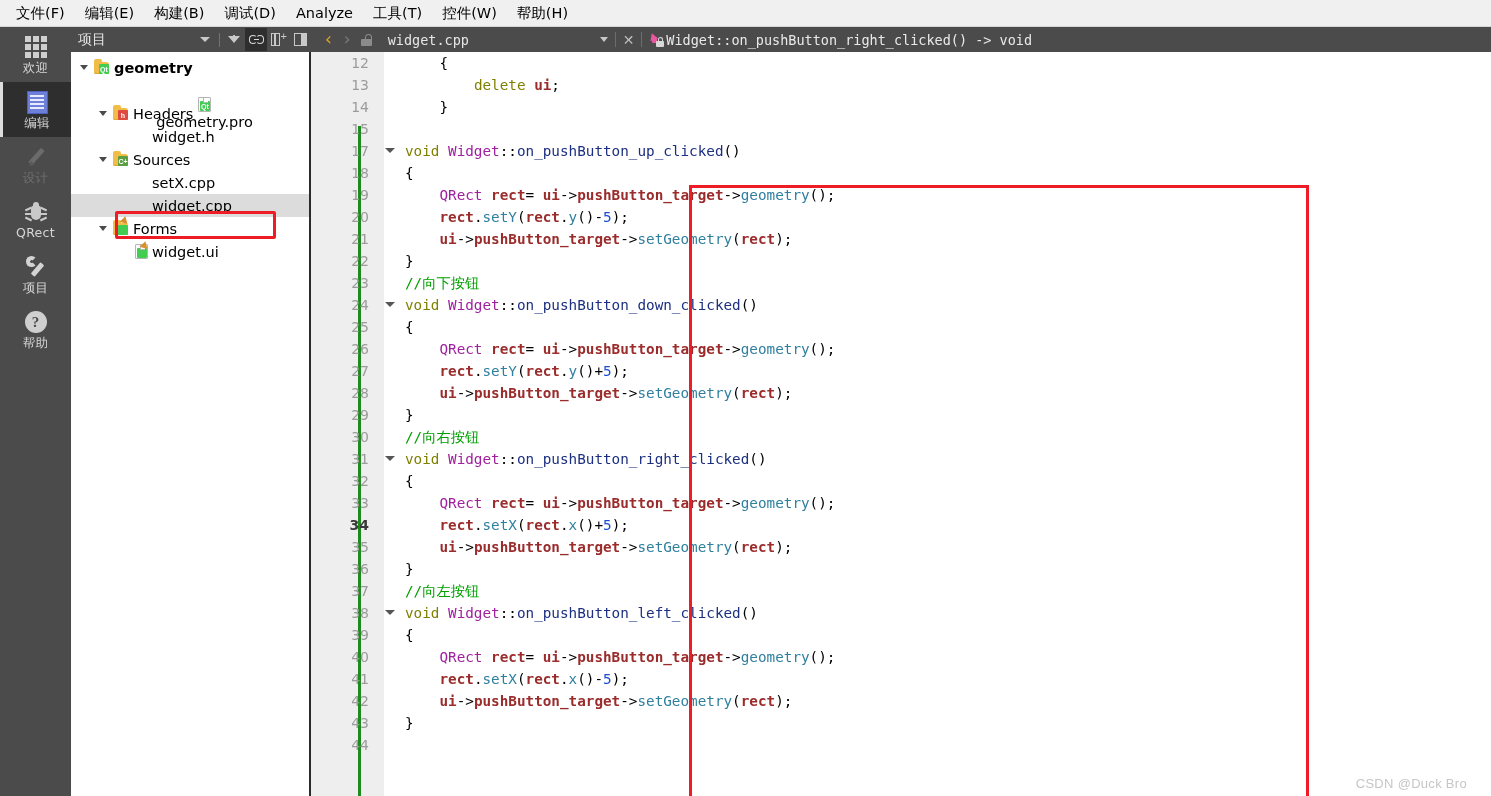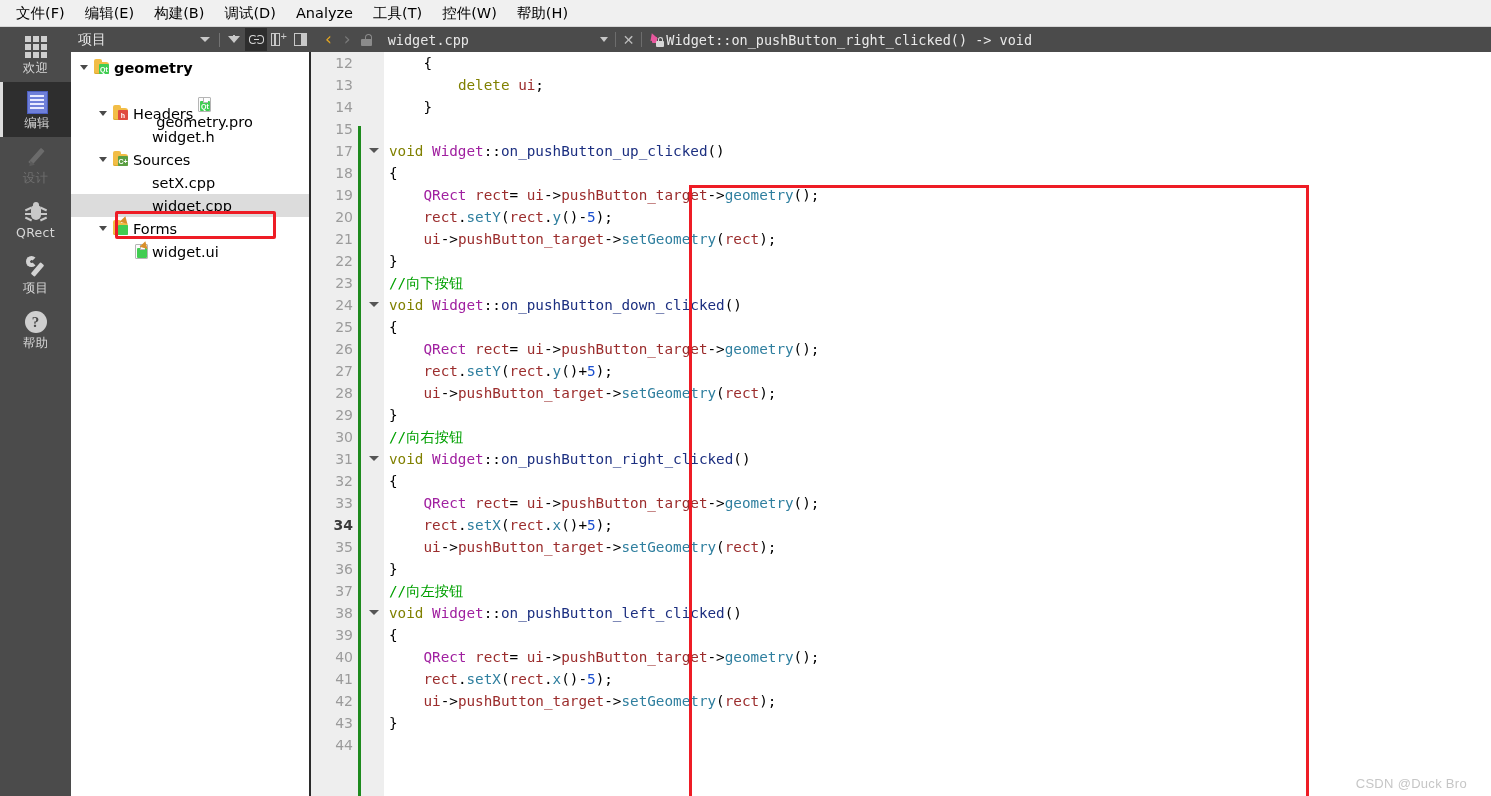--- a/index.html
+++ b/index.html
@@ -296,20 +296,21 @@
      background:#d8d8d8; border-radius:1px;}
   .symico .lk2{ position:absolute; right:1.5px; bottom:5px; width:5px;height:5px;
      border:1.4px solid #d8d8d8;border-bottom:none;border-radius:3px 3px 0 0;}
 
   
   #code-region {
     position: relative;
     height: 744px;
     background: #ffffff;
     overflow: hidden;
+    padding-left: 16px;
   }
   #gutter {
     position: absolute;
     left: 0; top: 0;
     width: 49px; height: 744px;
     background: #eeeeee;
   }
   #fold-col {
     position: absolute;
     left: 49px; top: 0;
@@ -353,21 +354,21 @@
     position: absolute;
     left: 78px;
     color: #000000;
   }
 
   
   .c-cmt  { color: #00a000; }
   .c-kw   { color: #808000; }
   .c-type { color: #a020a0; }
   .c-fn   { color: #1c2f80; font-weight: normal; }
-  .c-mem  { color: #9b2c2c; }
+  .c-mem  { color: #9b2c2c; font-weight: bold; }
   .c-call { color: #2f7f9f; }
   .c-num  { color: #1a4fd0; }
   .c-pl   { color: #000000; }
 
   #red-box {
     position: absolute;
     left: 378px; top: 133px;
     width: 620px; height: 637px;
     border: 3px solid #ee1c25;
     pointer-events: none;

